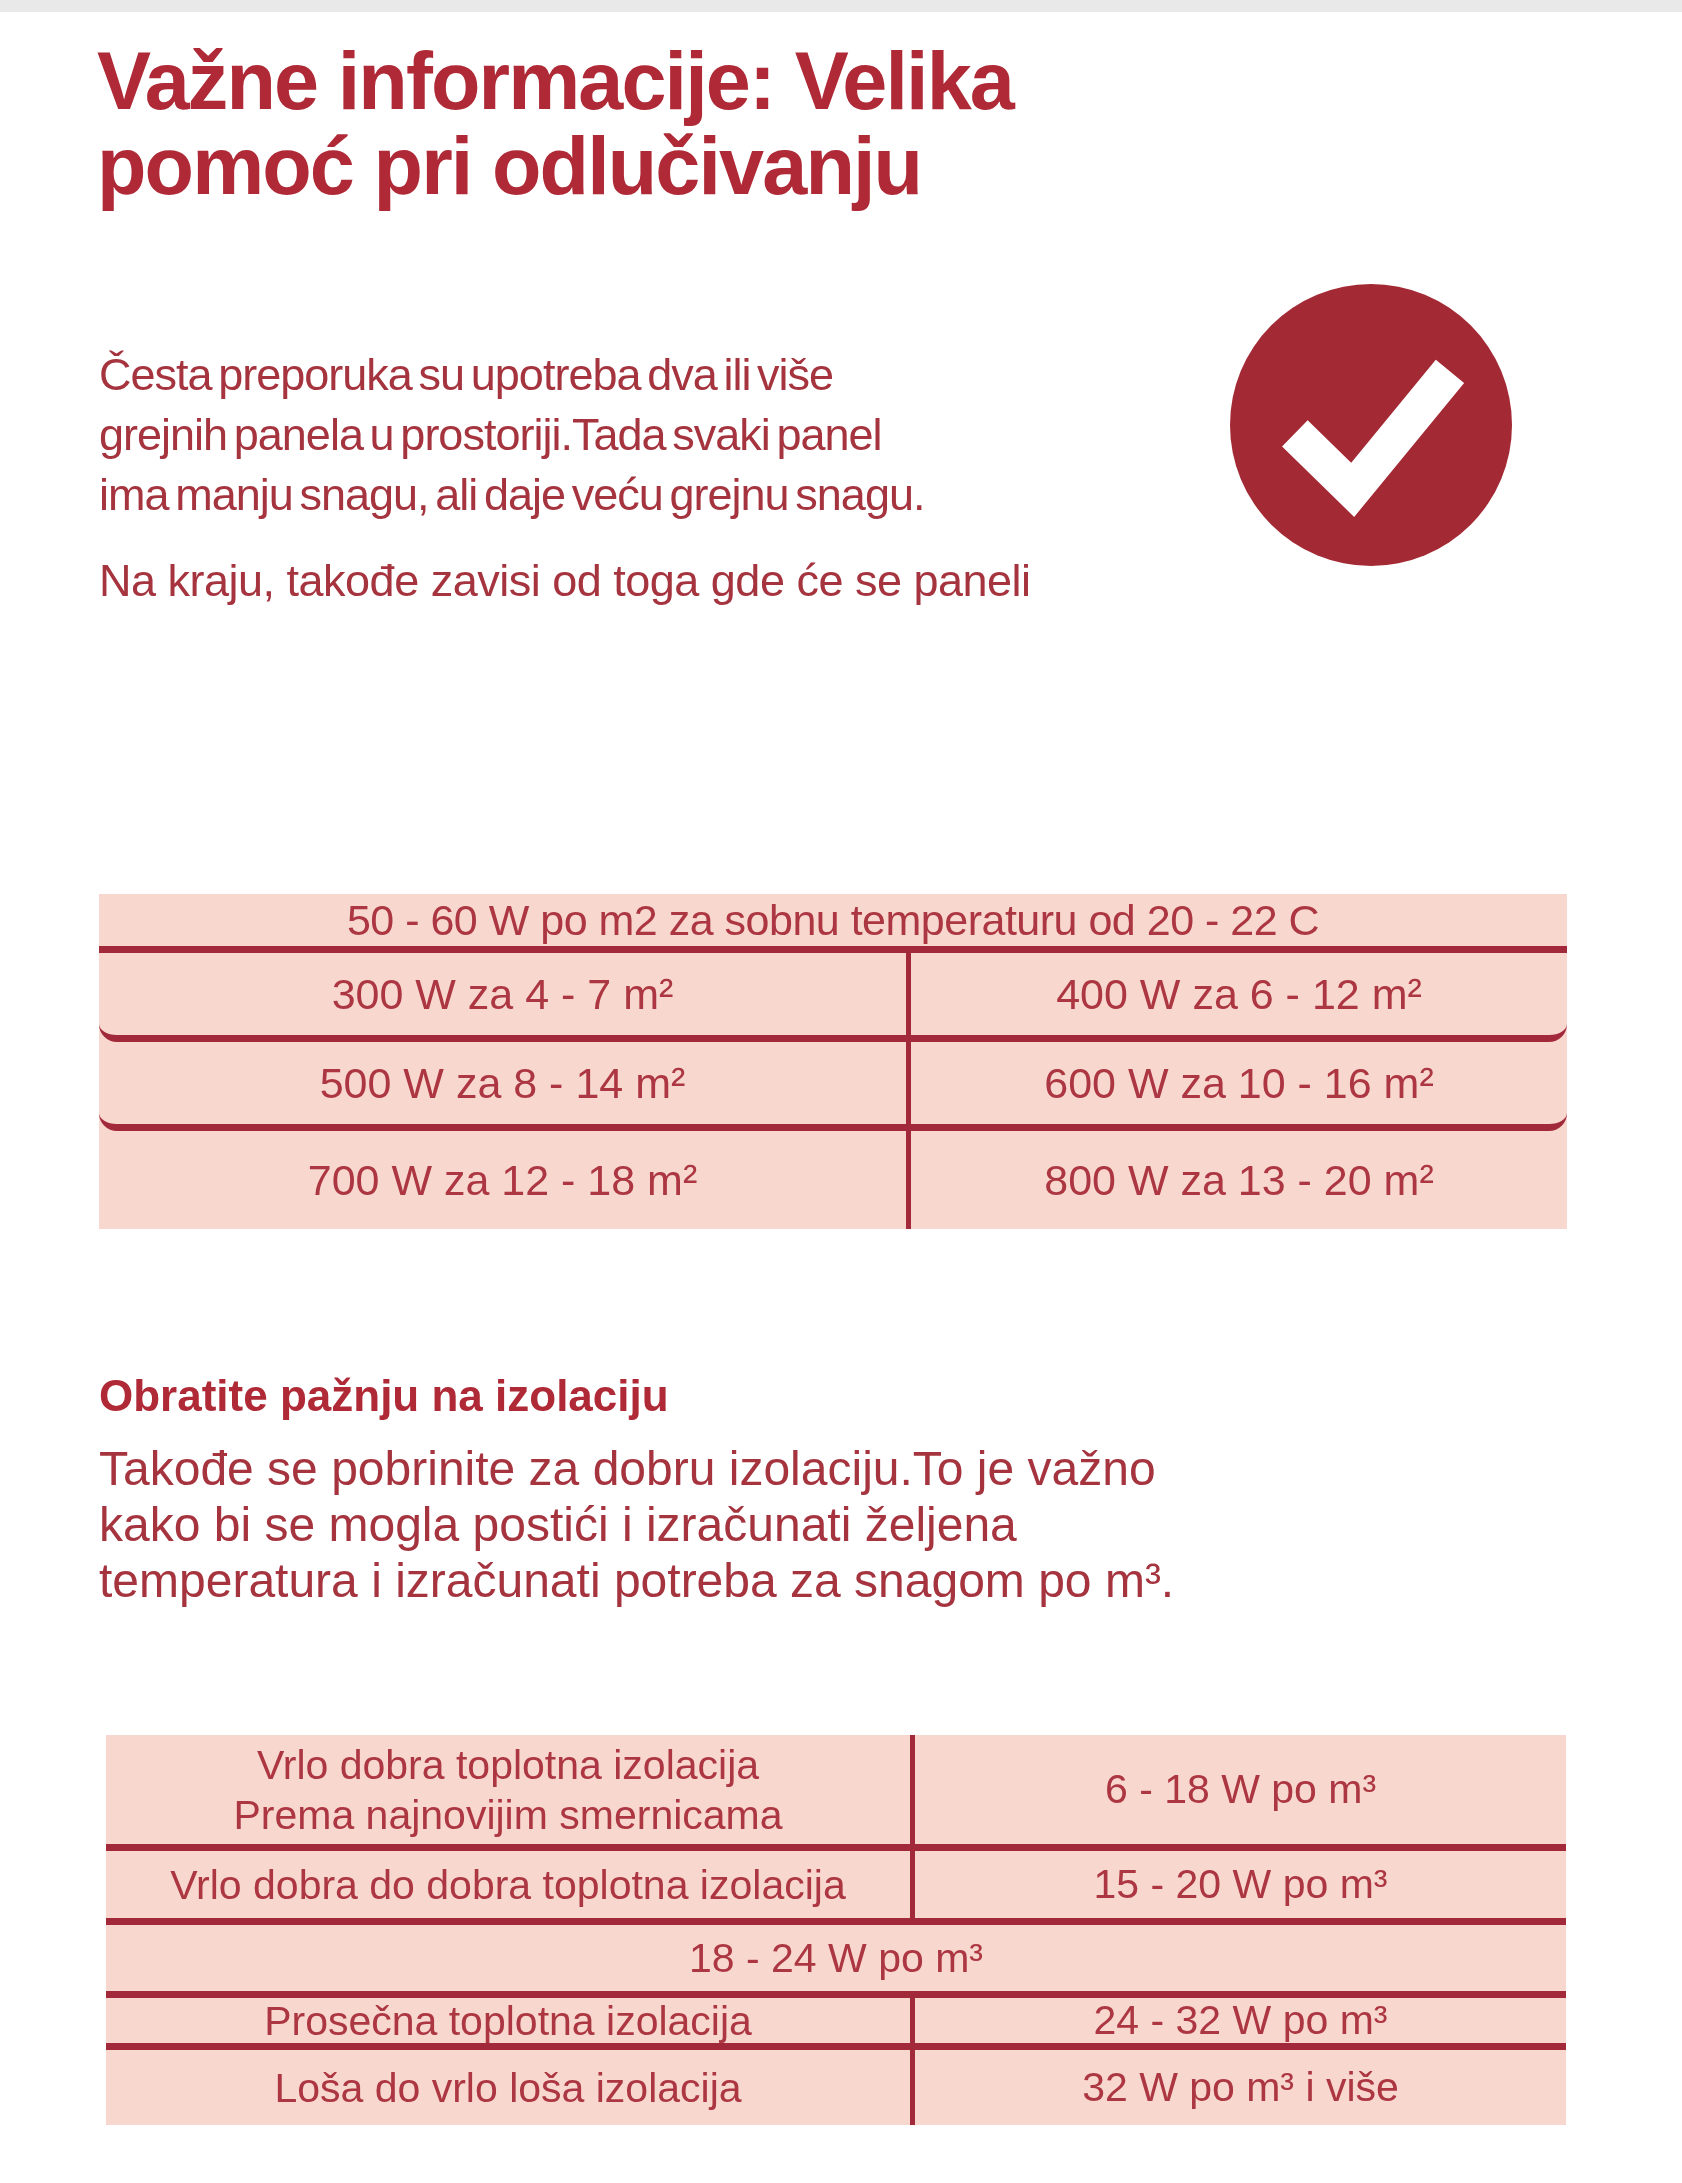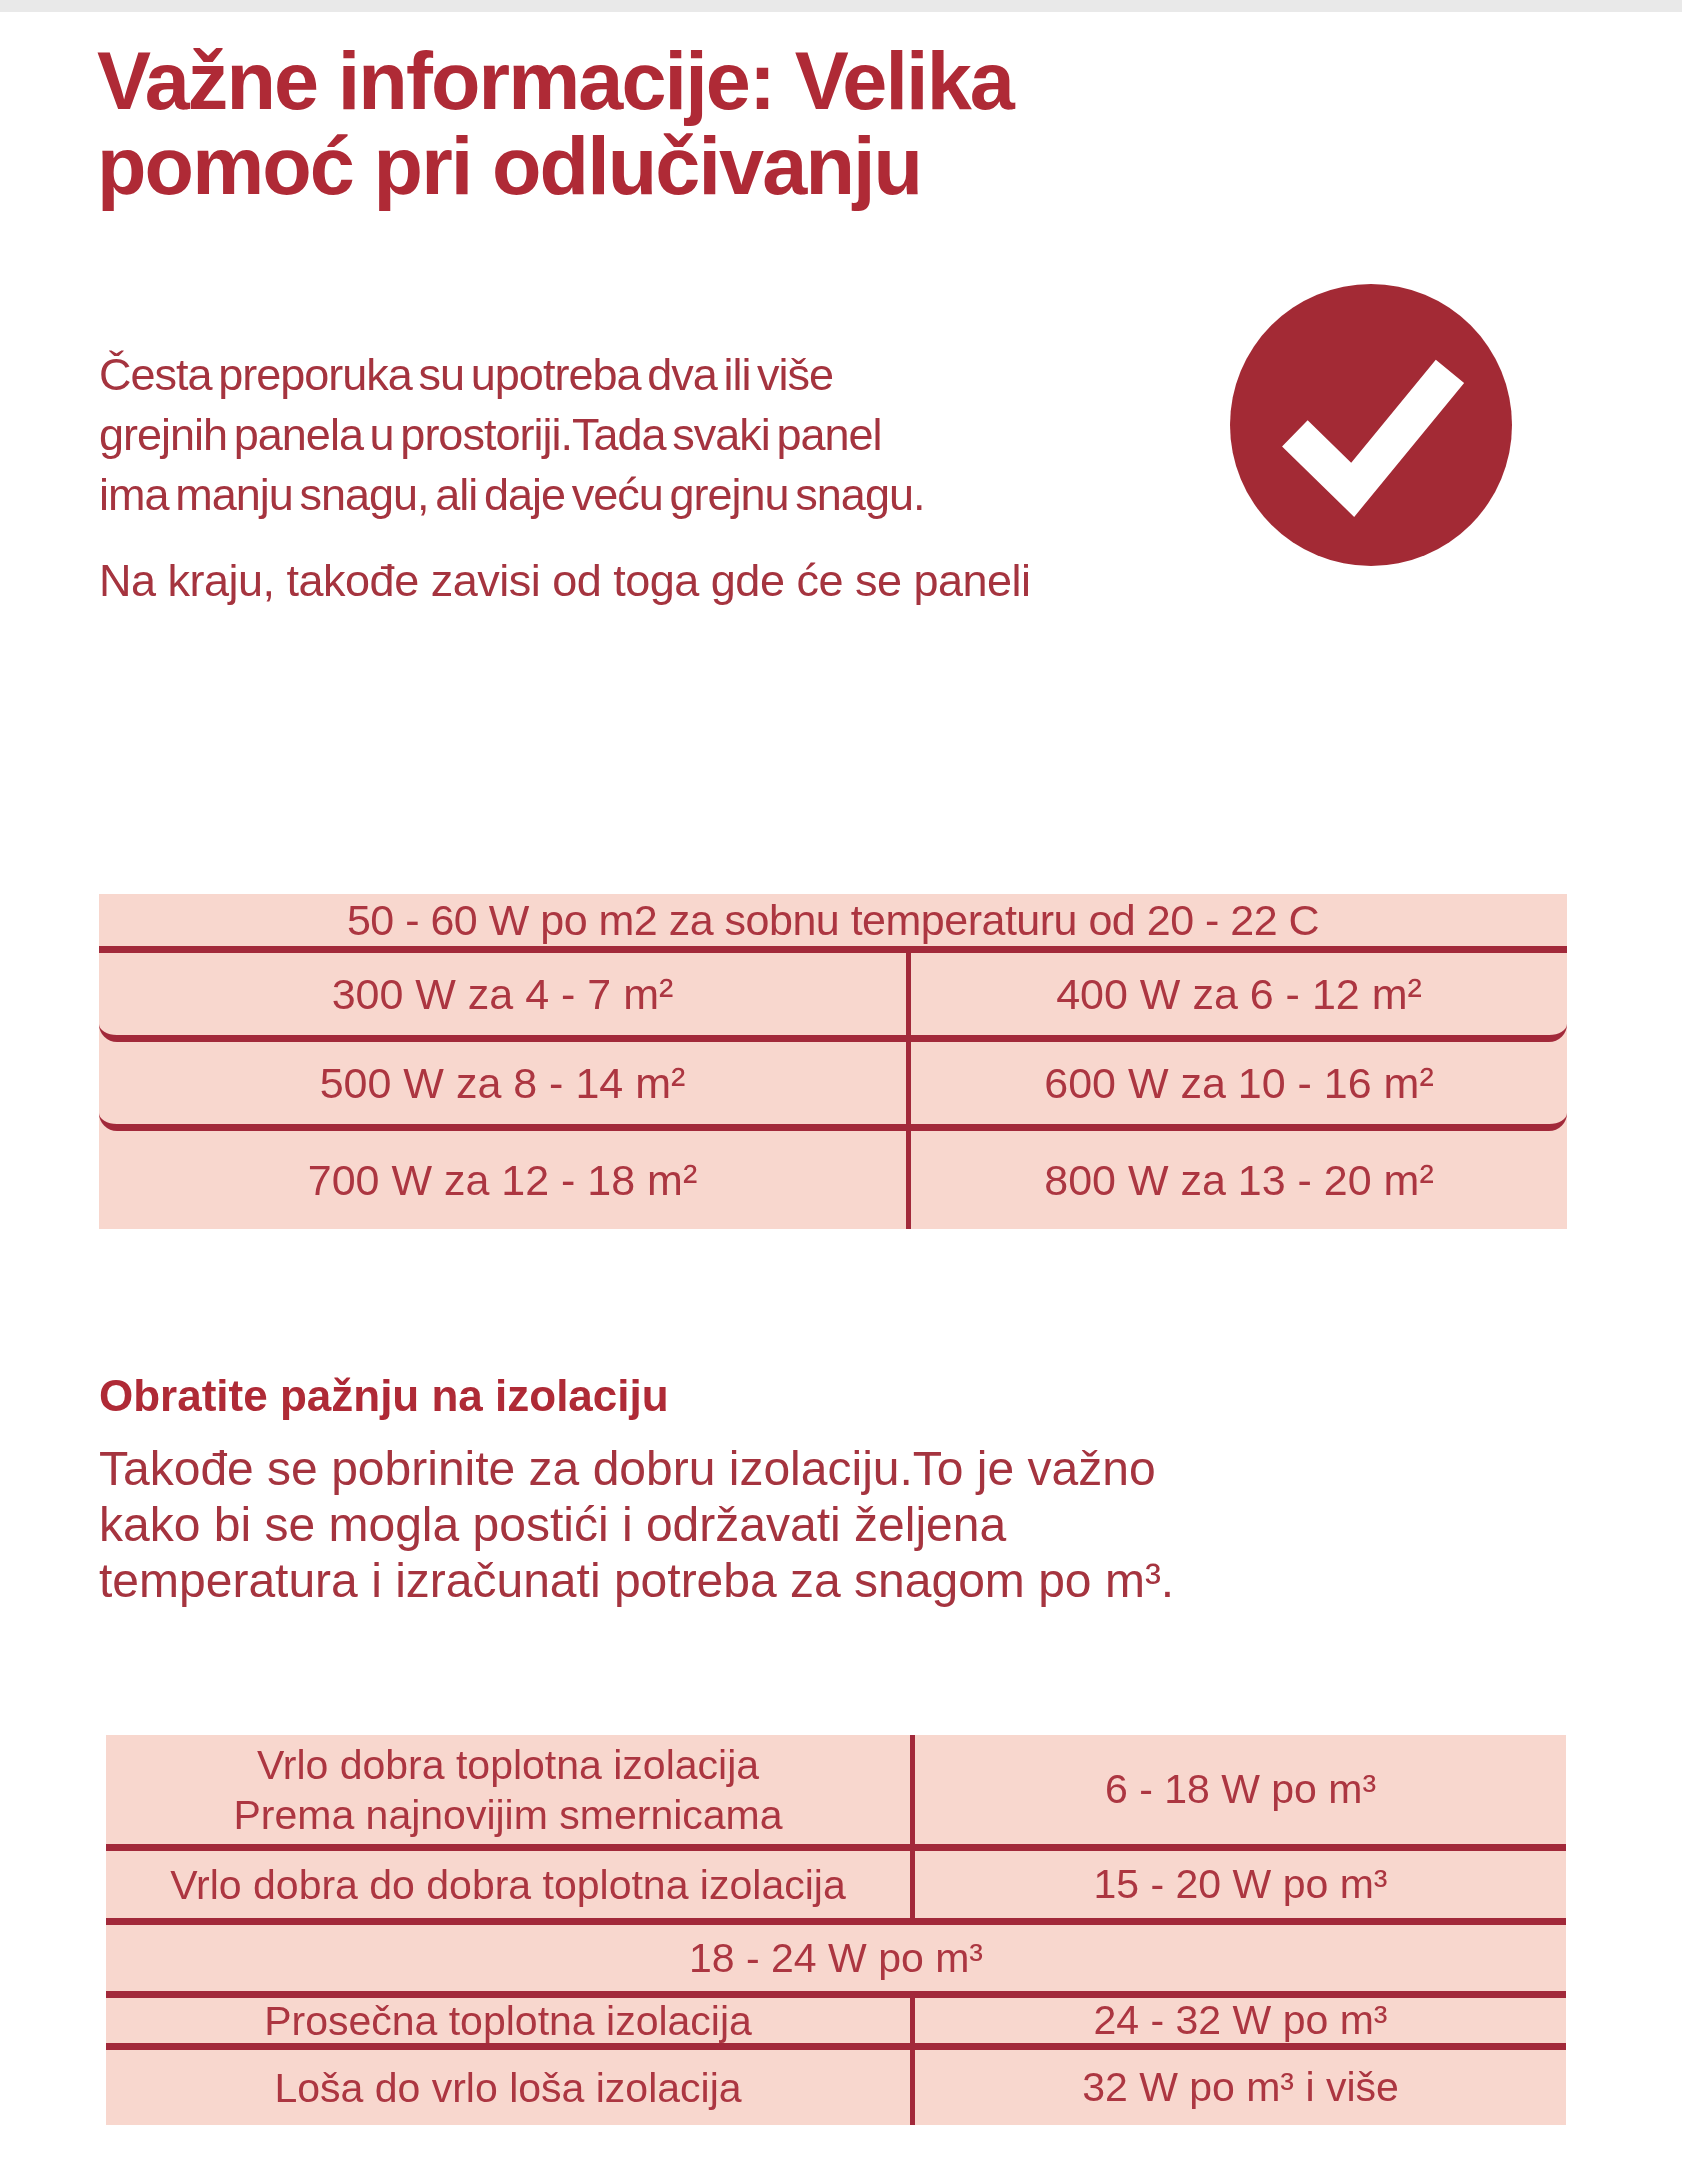--- a/index.html
+++ b/index.html
@@ -139,21 +139,21 @@
     <div class="ptable-row">
       <div class="cell-left">700 W za 12 - 18 m²</div>
       <div class="cell-right">800 W za 13 - 20 m²</div>
     </div>
   </div>
 
   <div class="section-heading">Obratite pažnju na izolaciju</div>
 
   <div class="para para-3">
     <div>Takođe se pobrinite za dobru izolaciju.To je važno</div>
-    <div>kako bi se mogla postići i održavati željena</div>
+    <div>kako bi se mogla postići i izračunati željena</div>
     <div>temperatura i izračunati potreba za snagom po m³.</div>
   </div>
 
   <div class="itable">
     <div class="itable-row">
       <div class="cell-left">
         <div>Vrlo dobra toplotna izolacija</div>
         <div>Prema najnovijim smernicama</div>
       </div>
       <div class="cell-right">6 - 18 W po m³</div>

